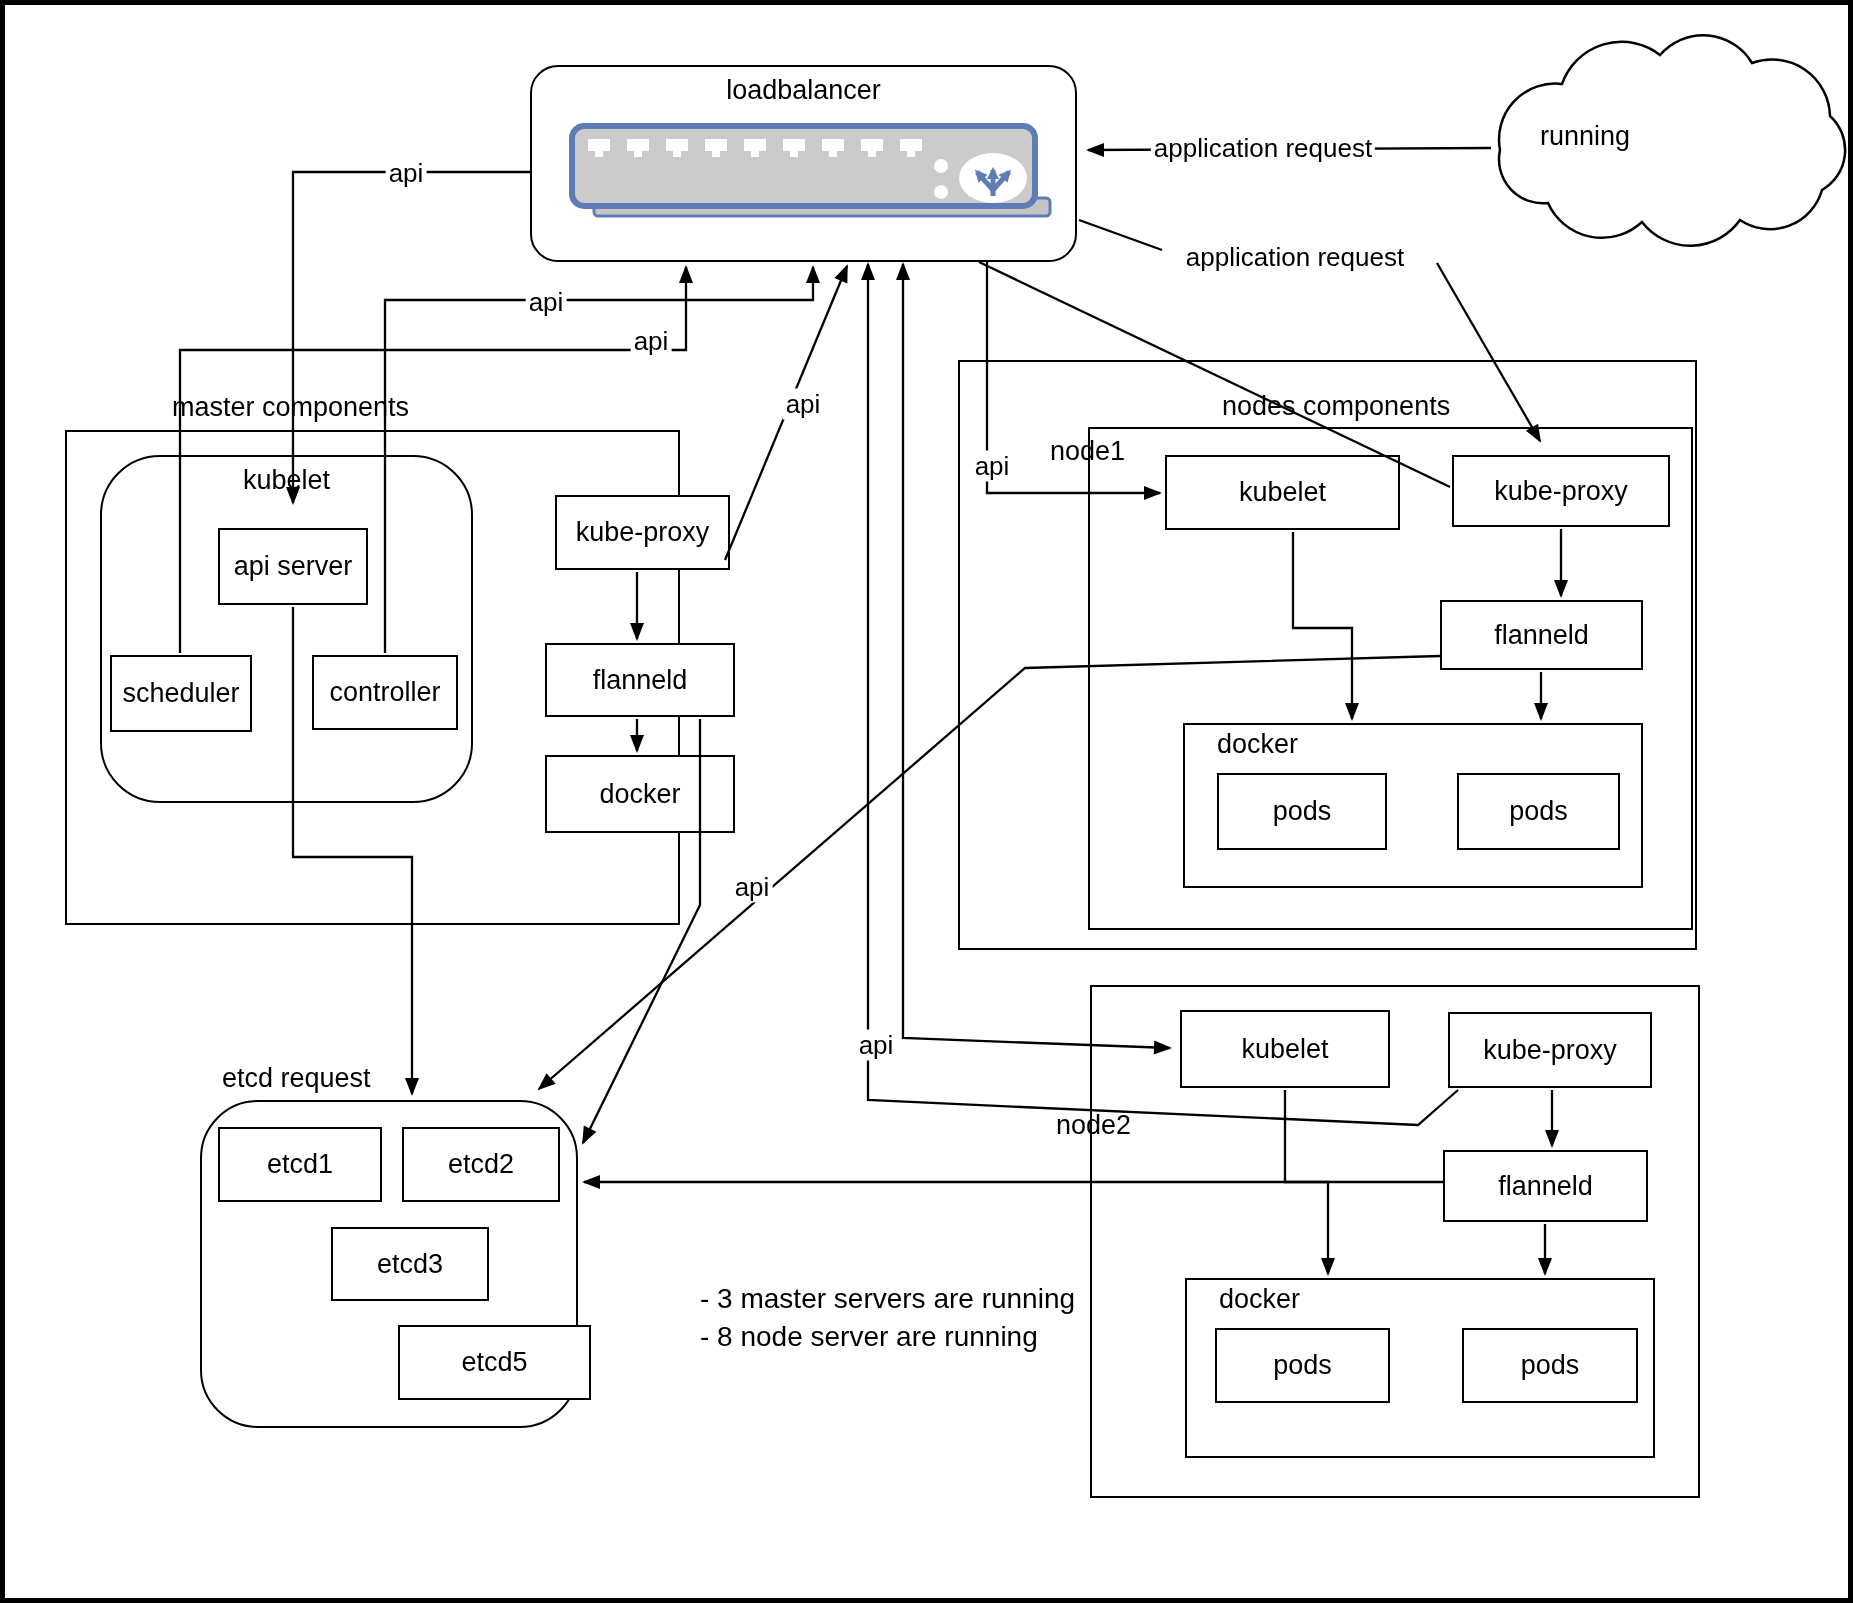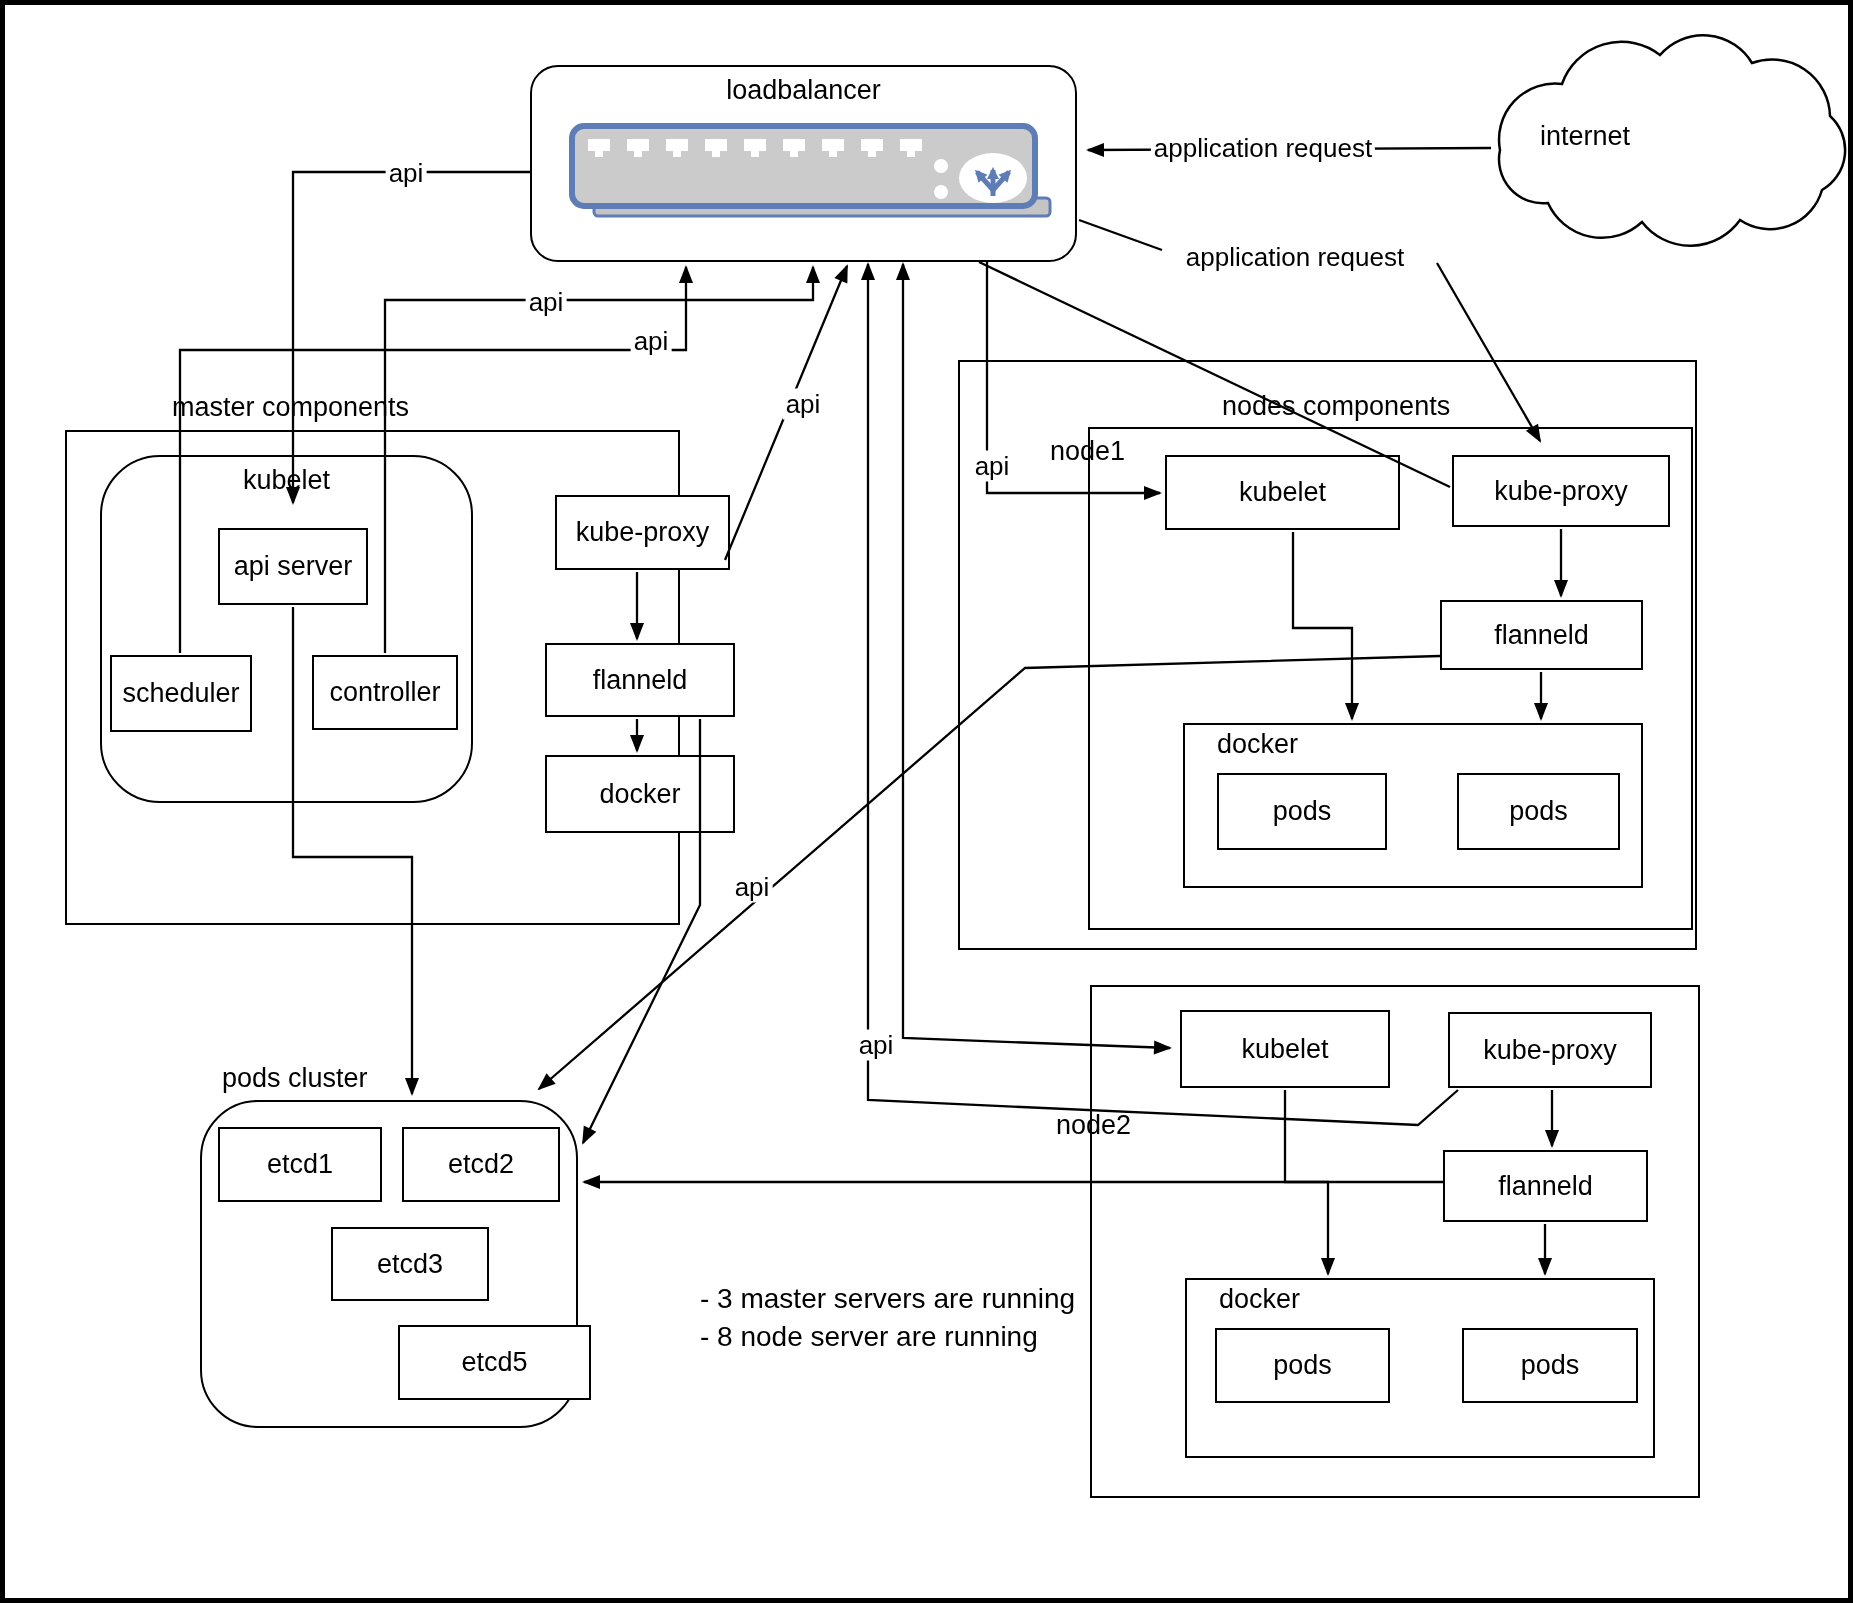--- a/index.html
+++ b/index.html
@@ -169,22 +169,22 @@
     <div class="box lp-center" style="left: 298px; top: 1227px; width: 158px; height: 74px; margin-left: 33px;">
       <div class="lbl">etcd3</div>
     </div>
     <div class="box lp-center" style="left: 398px; top: 1325px; width: 193px; height: 75px;">
       <div class="lbl">etcd5</div>
     </div>
     <div class="flabel" style="left: 172px; top: 392px;">master components</div>
     <div class="flabel" style="left: 1222px; top: 391px;">nodes components</div>
     <div class="flabel" style="left: 1050px; top: 436px;">node1</div>
     <div class="flabel" style="left: 1056px; top: 1110px;">node2</div>
-    <div class="flabel" style="left: 222px; top: 1063px;">pods cluster</div>
-    <div class="flabel" style="left: 1540px; top: 121px;">internet</div>
+    <div class="flabel" style="left: 222px; top: 1063px;">etcd request</div>
+    <div class="flabel" style="left: 1540px; top: 121px;">running</div>
     <div class="note" style="left: 700px; top: 1283px;">- 3 master servers are running</div>
     <div class="note" style="left: 700px; top: 1321px;">- 8 node server are running</div>
     <div class="elabel" style="left: 406px; top: 173px;">api</div>
     <div class="elabel" style="left: 546px; top: 302px;">api</div>
     <div class="elabel" style="left: 651px; top: 341px;">api</div>
     <div class="elabel" style="left: 803px; top: 404px;">api</div>
     <div class="elabel" style="left: 992px; top: 466px;">api</div>
     <div class="elabel" style="left: 752px; top: 887px;">api</div>
     <div class="elabel" style="left: 876px; top: 1045px;">api</div>
     <div class="elabel" style="left: 1263px; top: 148px;">application request</div>

